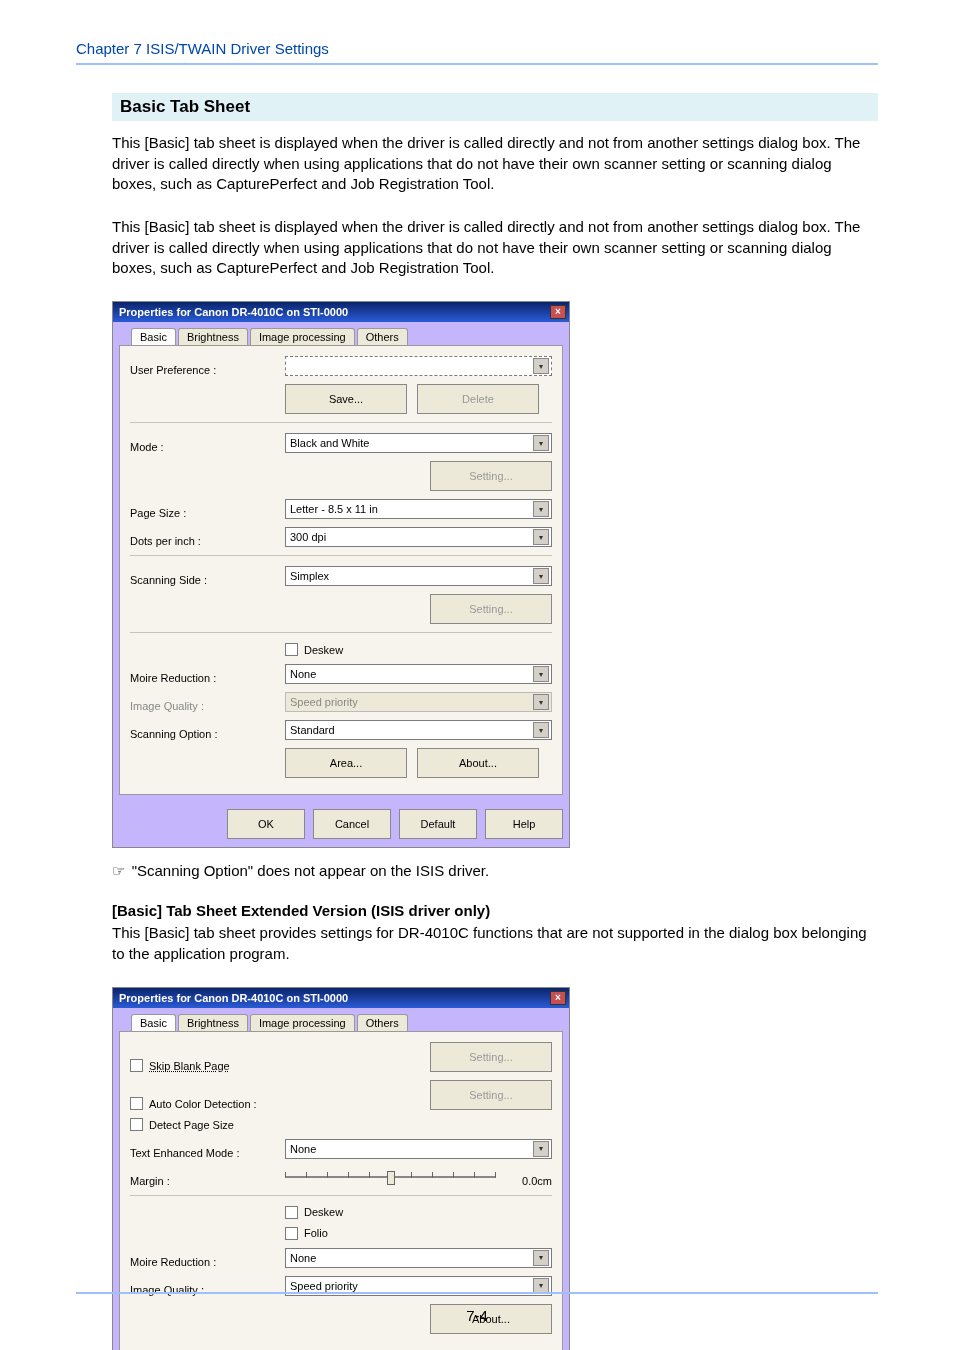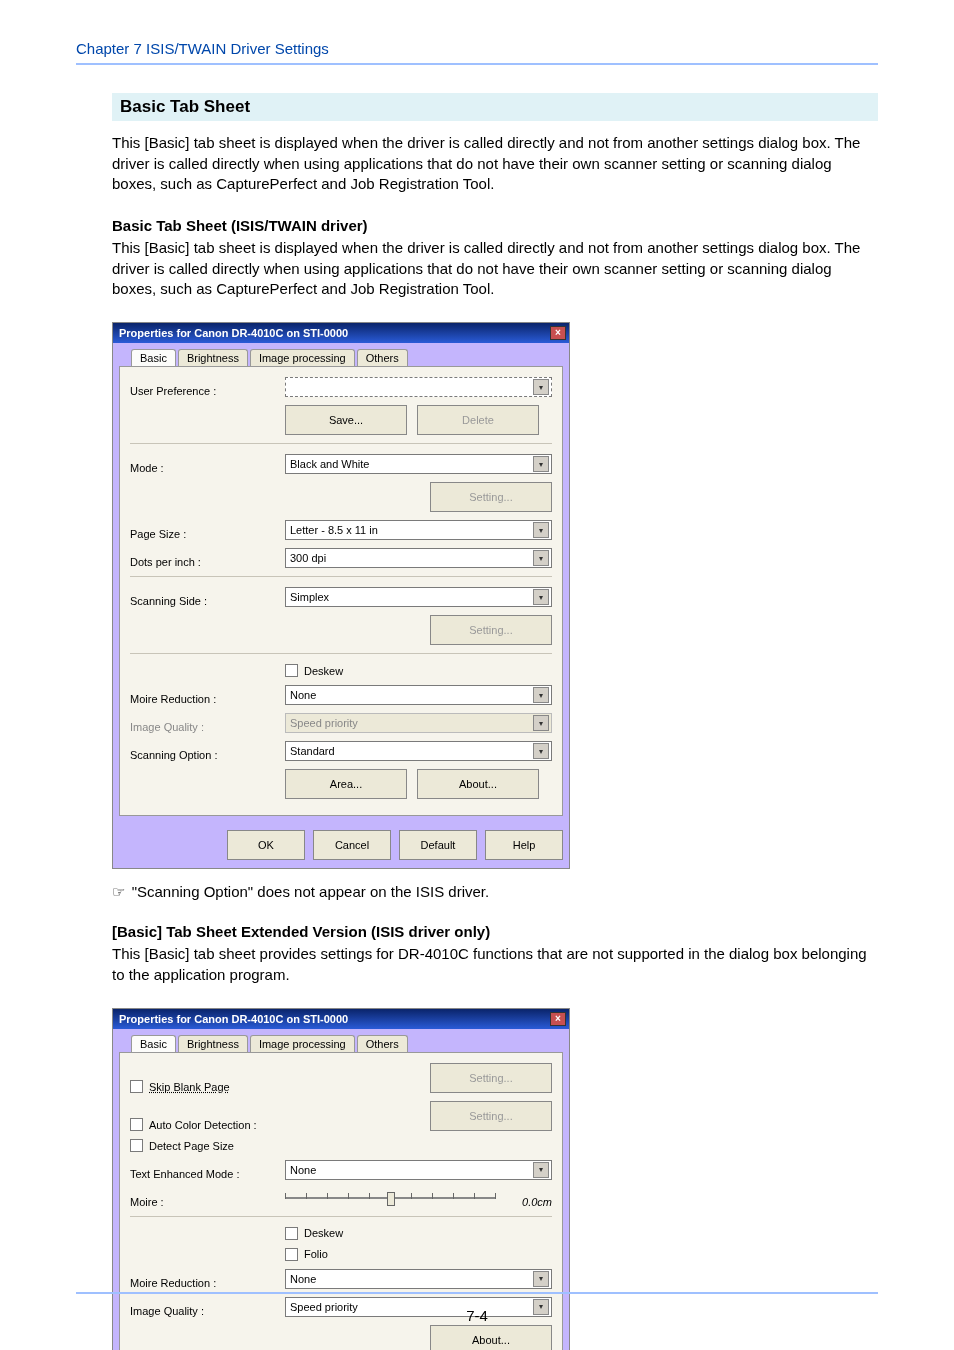--- a/index.html
+++ b/index.html
@@ -163,21 +163,21 @@
     position:absolute; top:-4px; left:0; right:0;
     display:flex; justify-content:space-between;
     font-size:6px; color:#666;
   }
   .slider-ticks span { width:1px; height:6px; background:#666; display:block; }
   .slider-thumb {
     position:absolute; left:50%; top:-5px;
     width:8px; height:14px; background:#ece9d8; border:1px solid #666;
     transform: translateX(-50%);
   }
-  .slider-val { width:48px; text-align:right; font-size:11px; margin-left:8px;font-style:italic;}
+  .slider-val { width:48px; text-align:right; font-size:11px; margin-left:8px;}
   .note-line { font-size: 15px; margin-bottom: 22px; }
   .note-line .hand { font-size:15px; margin-right:2px; }
   .page-num {
     position: absolute;
     bottom: 26px;
     left: 0; right: 0;
     text-align: center;
     font-size: 15px;
   }
   hr.footer-rule {
@@ -195,21 +195,20 @@
 <div class="page">
   <div class="header-row">Chapter 7   ISIS/TWAIN Driver Settings</div>
 
   <div class="content">
 
     <div class="title-bar">
       <span>Basic Tab Sheet</span>
     </div>
     <div class="body-text">This [Basic] tab sheet is displayed when the driver is called directly and not from another settings dialog box. The driver is called directly when using applications that do not have their own scanner setting or scanning dialog boxes, such as CapturePerfect and Job Registration Tool.</div>
 
-    <div class="sub-heading">Basic Tab Sheet (ISIS/TWAIN driver)</div>
     <div class="body-text">This [Basic] tab sheet is displayed when the driver is called directly and not from another settings dialog box. The driver is called directly when using applications that do not have their own scanner setting or scanning dialog boxes, such as CapturePerfect and Job Registration Tool.</div>
 
     <div class="screenshot">
       <div class="win-titlebar">
         <span>Properties for Canon DR-4010C on STI-0000</span>
         <span class="close">×</span>
       </div>
       <div class="tabstrip">
         <div class="tab active">Basic</div>
         <div class="tab">Brightness</div>
@@ -366,21 +365,21 @@
         <div class="row">
           <div class="lbl">Text Enhanced Mode :</div>
           <div class="ctrl-area">
             <div class="combo">
               <span>None</span>
               <span class="caret">▾</span>
             </div>
           </div>
         </div>
         <div class="row">
-          <div class="lbl">Moire :</div>
+          <div class="lbl">Margin :</div>
           <div class="slider-track">
             <div class="slider-rail">
               <div class="slider-ticks">
                 <span></span>
                   <span></span>
                   <span></span>
                   <span></span>
                   <span></span>
                   <span></span>
                   <span></span>

